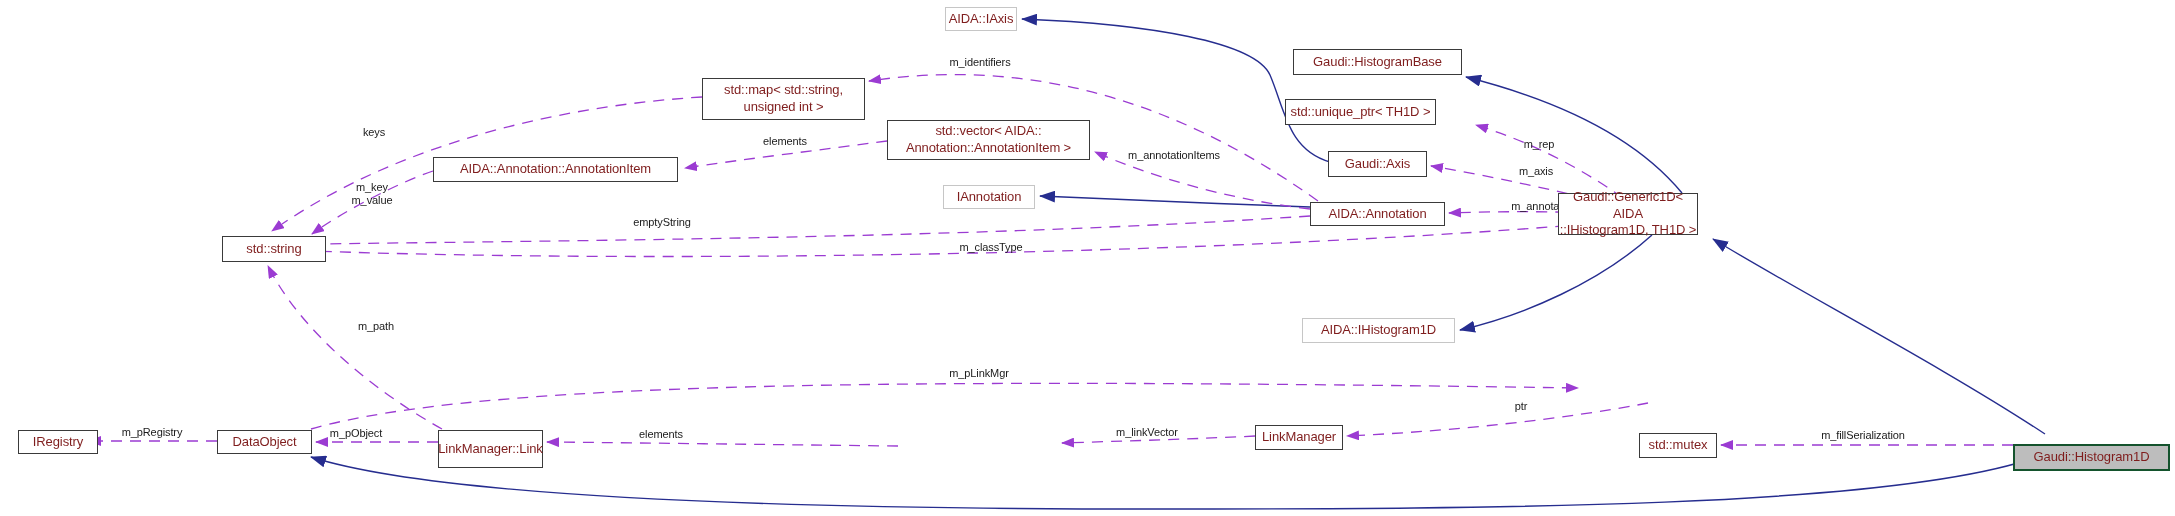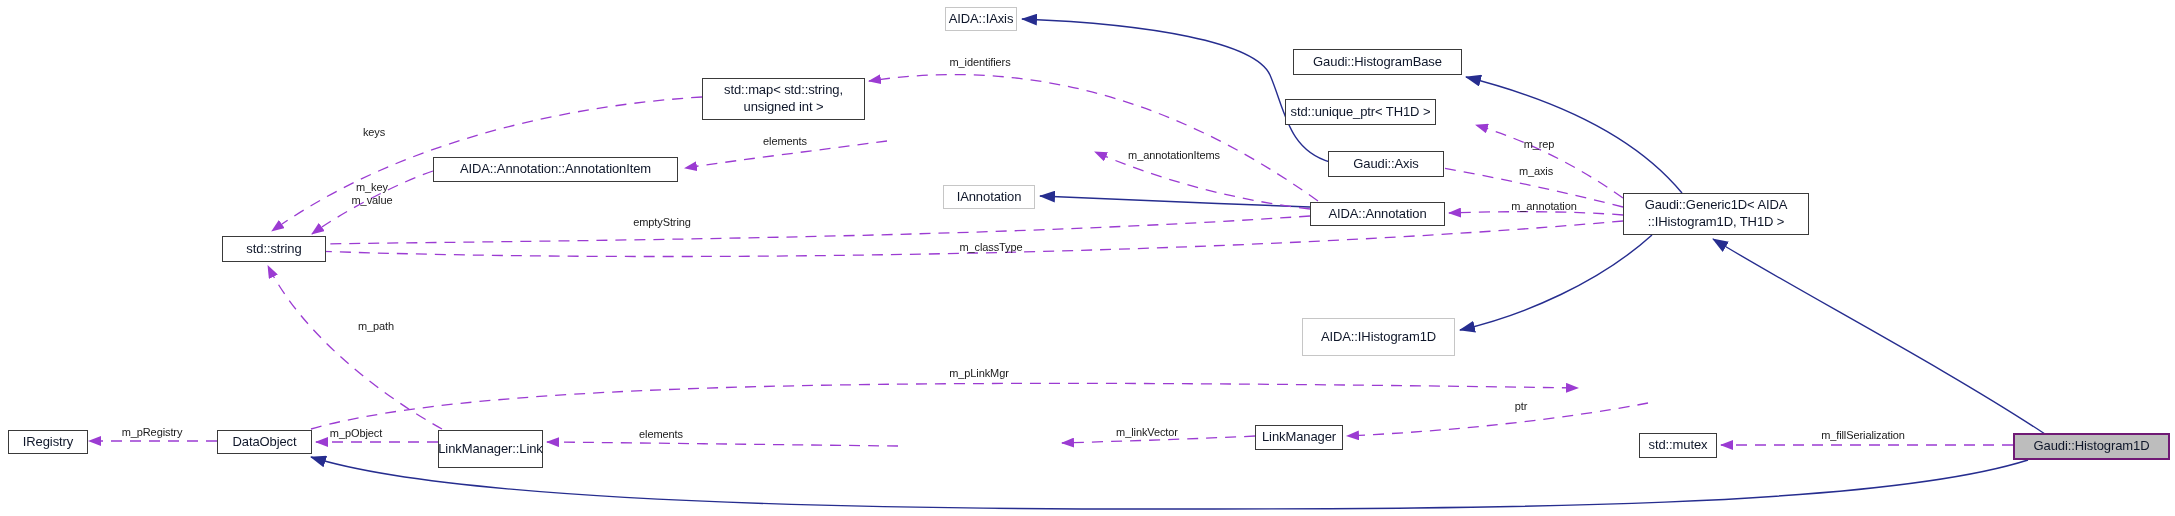--- a/index.html
+++ b/index.html
@@ -12,25 +12,25 @@
   }
   svg.edge-layer{position:absolute;left:0;top:0;}
   .edge-usage{stroke:var(--usage,#9b3bd2);stroke-width:1.3;fill:none;stroke-dasharray:11,8;}
   .edge-inherit{stroke:var(--inherit,#262d8f);stroke-width:1.4;fill:none;}
   #arrow-usage path{fill:var(--usage,#9b3bd2);}
   #arrow-inherit path{fill:var(--inherit,#262d8f);}
   .node{
     position:absolute;box-sizing:border-box;
     background:#fff;border:1.4px solid #3a3a3a;
     display:flex;align-items:center;justify-content:center;
-    text-align:center;font-size:13px;line-height:1.3;color:#0f172a;
+    text-align:center;font-size:13px;line-height:1.3;color:#7f1d1d;
     white-space:pre-line;letter-spacing:-0.1px;z-index:2;
   }
   .node.light{border-color:#c6c6c6;}
-  .node.main{background:var(--hifill,#bdbdbd);border:2px solid #701a75;}
+  .node.main{background:var(--hifill,#bdbdbd);border:2px solid #14532d;margin-top:11px;}
   .edge-label{
     position:absolute;transform:translateX(-50%);
     font-size:11px;color:#1a1a1a;white-space:pre-line;text-align:center;
     line-height:1.15;z-index:1;letter-spacing:-0.1px;
   }
 </style>
 </head>
 <body>
 
 <div id="canvas">
@@ -88,30 +88,32 @@
   <div class="edge-label" style="left:152px;top:426px">m_pRegistry</div>
   <div class="edge-label" style="left:356px;top:427px">m_pObject</div>
   <div class="edge-label" style="left:661px;top:428px">elements</div>
   <div class="edge-label" style="left:1147px;top:426px">m_linkVector</div>
   <div class="edge-label" style="left:1521px;top:400px">ptr</div>
   <div class="edge-label" style="left:1863px;top:429px">m_fillSerialization</div>
 
   <div class="node light" style="left:945px;top:7px;width:72px;height:24px">AIDA::IAxis</div>
   <div class="node" style="left:1293px;top:49px;width:169px;height:26px">Gaudi::HistogramBase</div>
   <div class="node" style="left:1285px;top:99px;width:151px;height:26px">std::unique_ptr&lt; TH1D &gt;</div>
-  <div class="node" style="left:1328px;top:151px;width:116px;height:26px">Gaudi::Axis</div>
+  <div class="node" style="left:1328px;top:151px;width:99px;height:26px">Gaudi::Axis</div>
   <div class="node" style="left:433px;top:157px;width:245px;height:25px">AIDA::Annotation::AnnotationItem</div>
   <div class="node" style="left:702px;top:78px;width:163px;height:42px">std::map&lt; std::string,
 unsigned int &gt;</div>
+  <div class="node" style="left:887px;top:120px;width:203px;height:40px">std::vector&lt; AIDA::
+Annotation::AnnotationItem &gt;</div>
   <div class="node light" style="left:943px;top:185px;width:92px;height:24px">IAnnotation</div>
   <div class="node" style="left:1310px;top:202px;width:135px;height:24px">AIDA::Annotation</div>
-  <div class="node" style="left:1623px;top:193px;width:186px;height:42px">Gaudi::Generic1D&lt; AIDA
+  <div class="node" style="left:1558px;top:193px;width:140px;height:42px">Gaudi::Generic1D&lt; AIDA
 ::IHistogram1D, TH1D &gt;</div>
   <div class="node" style="left:222px;top:236px;width:104px;height:26px">std::string</div>
-  <div class="node light" style="left:1302px;top:318px;width:153px;height:38px">AIDA::IHistogram1D</div>
-  <div class="node" style="left:8px;top:430px;width:80px;height:24px">IRegistry</div>
+  <div class="node light" style="left:1302px;top:318px;width:153px;height:25px">AIDA::IHistogram1D</div>
+  <div class="node" style="left:18px;top:430px;width:80px;height:24px">IRegistry</div>
   <div class="node" style="left:217px;top:430px;width:95px;height:24px">DataObject</div>
   <div class="node" style="left:438px;top:430px;width:105px;height:38px">LinkManager::Link</div>
   <div class="node" style="left:1255px;top:425px;width:88px;height:25px">LinkManager</div>
   <div class="node" style="left:1639px;top:433px;width:78px;height:25px">std::mutex</div>
   <div class="node main" style="left:2013px;top:433px;width:157px;height:27px">Gaudi::Histogram1D</div>
 
 </div>
 
 </body></html>

